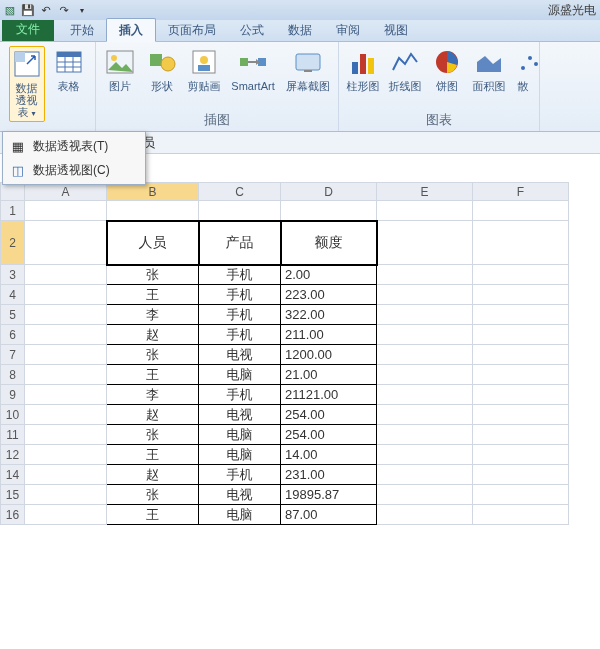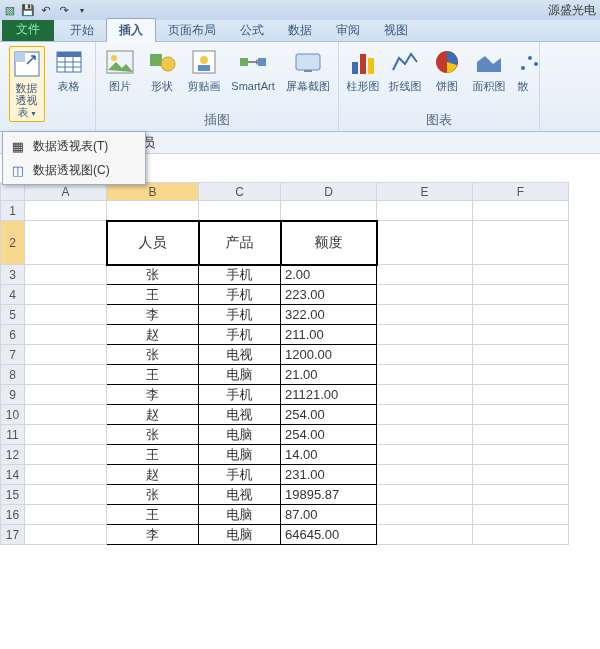--- a/index.html
+++ b/index.html
@@ -363,23 +363,14 @@
       </tr>
       <tr class="data-row">
         <td class="row-h">16</td>
         <td class="cell wA" style="border:1px solid #d0d7e0"></td>
         <td class="cell wB">王</td>
         <td class="cell wC">电脑</td>
         <td class="cell wD num">87.00</td>
         <td class="cell wE" style="border:1px solid #d0d7e0"></td>
         <td class="cell wF" style="border:1px solid #d0d7e0"></td>
       </tr>
-      <tr class="data-row">
-        <td class="row-h">17</td>
-        <td class="cell wA" style="border:1px solid #d0d7e0"></td>
-        <td class="cell wB">李</td>
-        <td class="cell wC">电脑</td>
-        <td class="cell wD num">64645.00</td>
-        <td class="cell wE" style="border:1px solid #d0d7e0"></td>
-        <td class="cell wF" style="border:1px solid #d0d7e0"></td>
-      </tr>
     </tbody>
 </table>
 
 </body></html>

